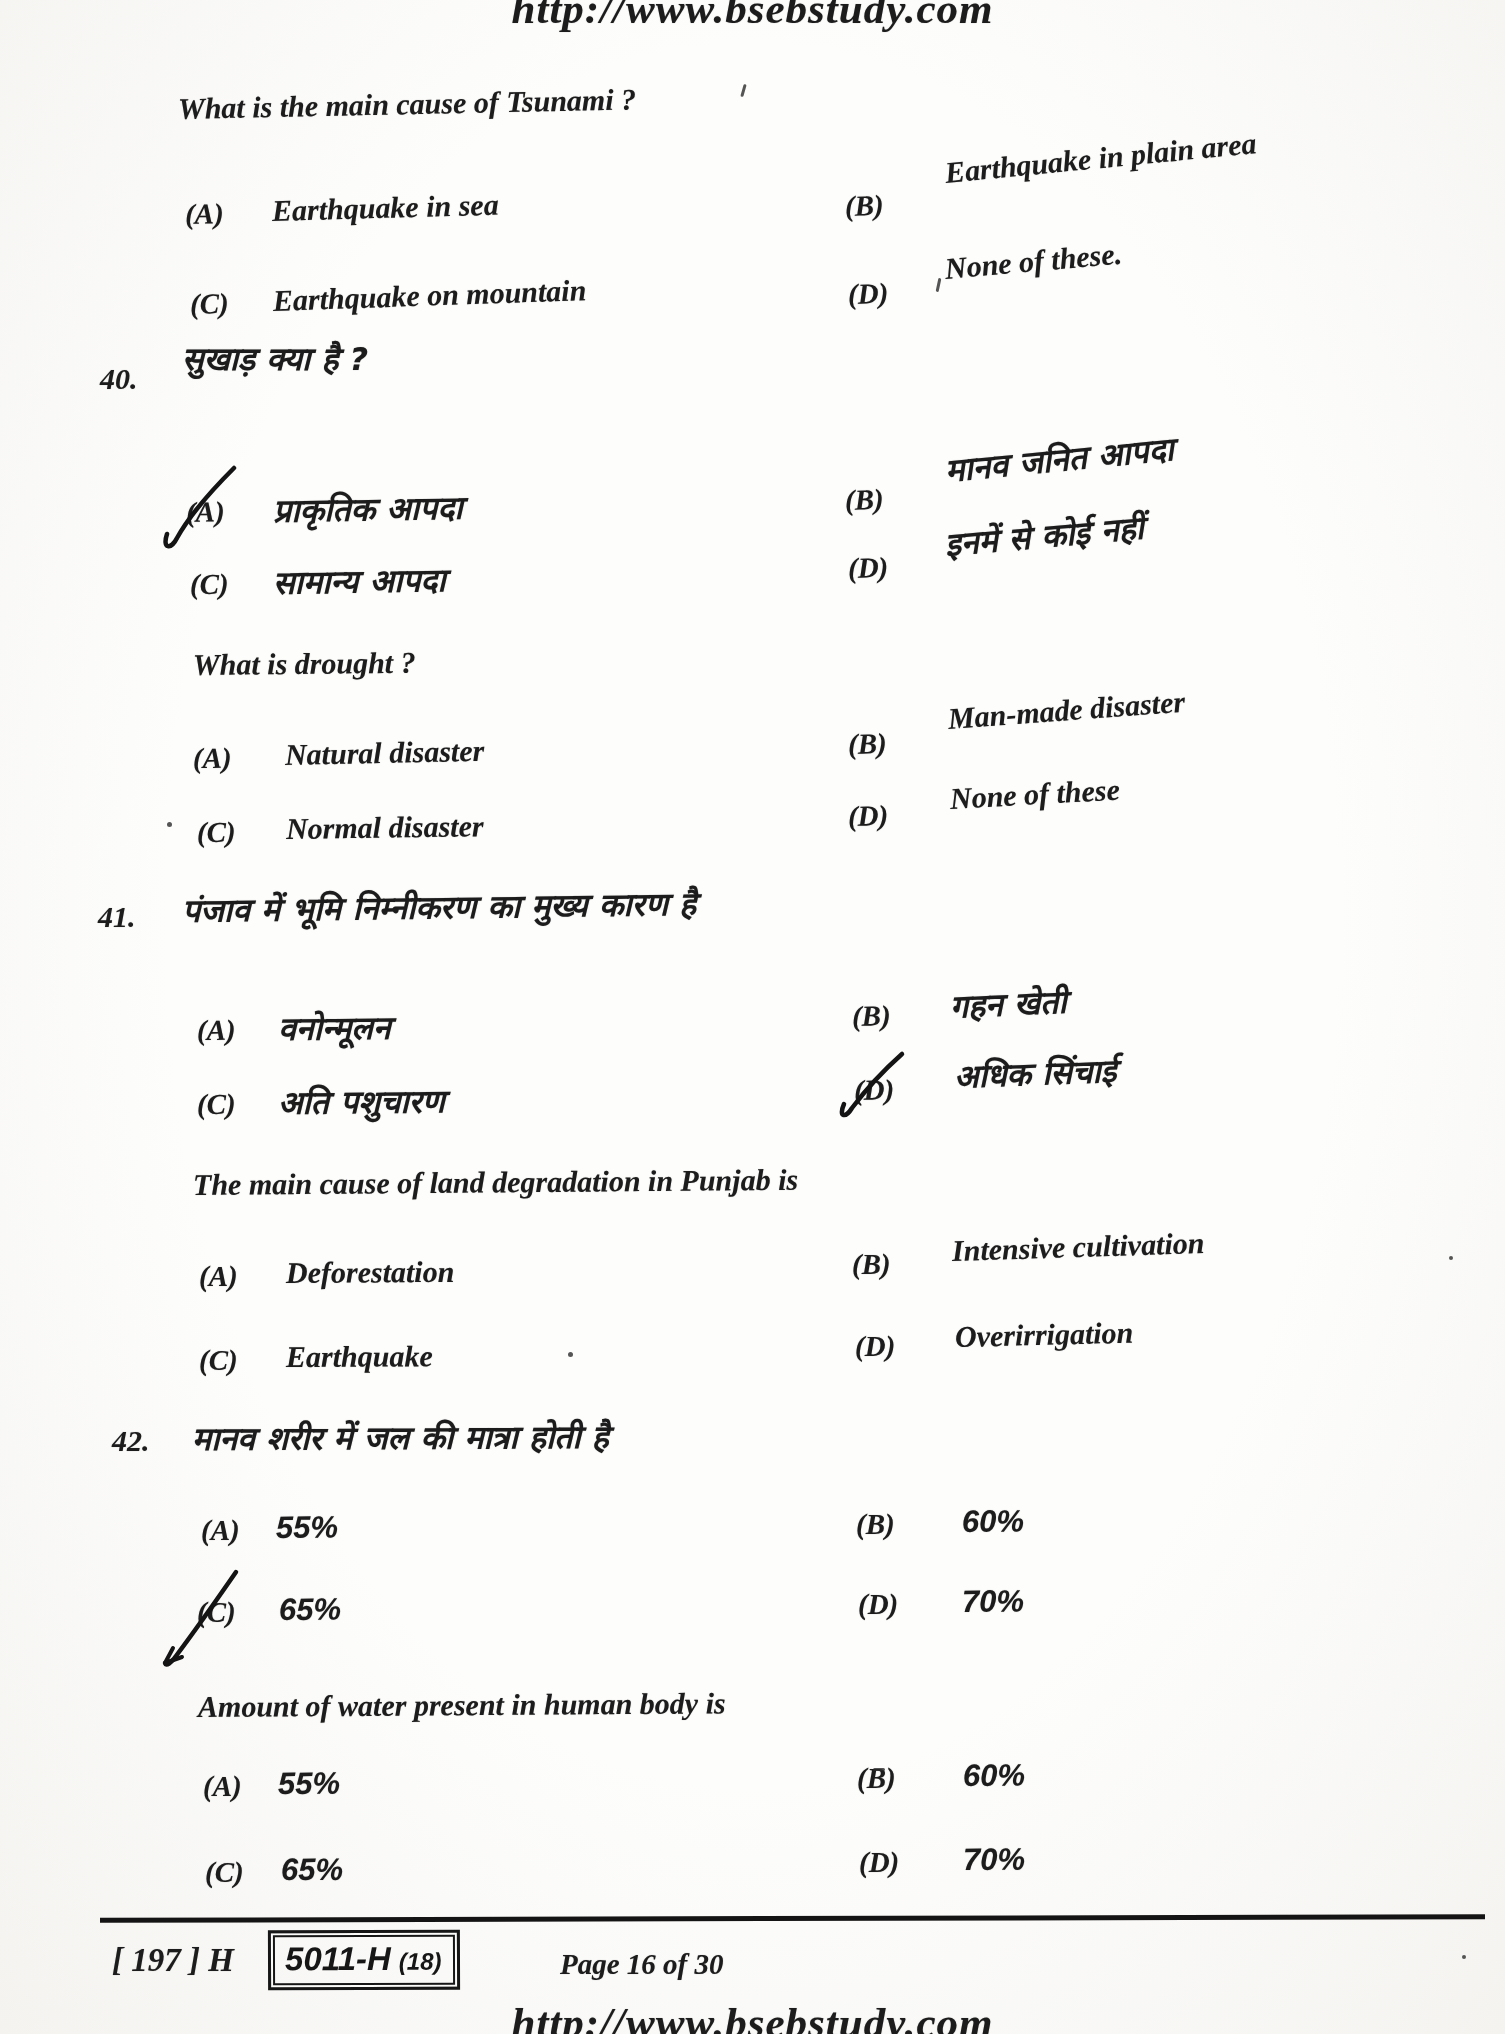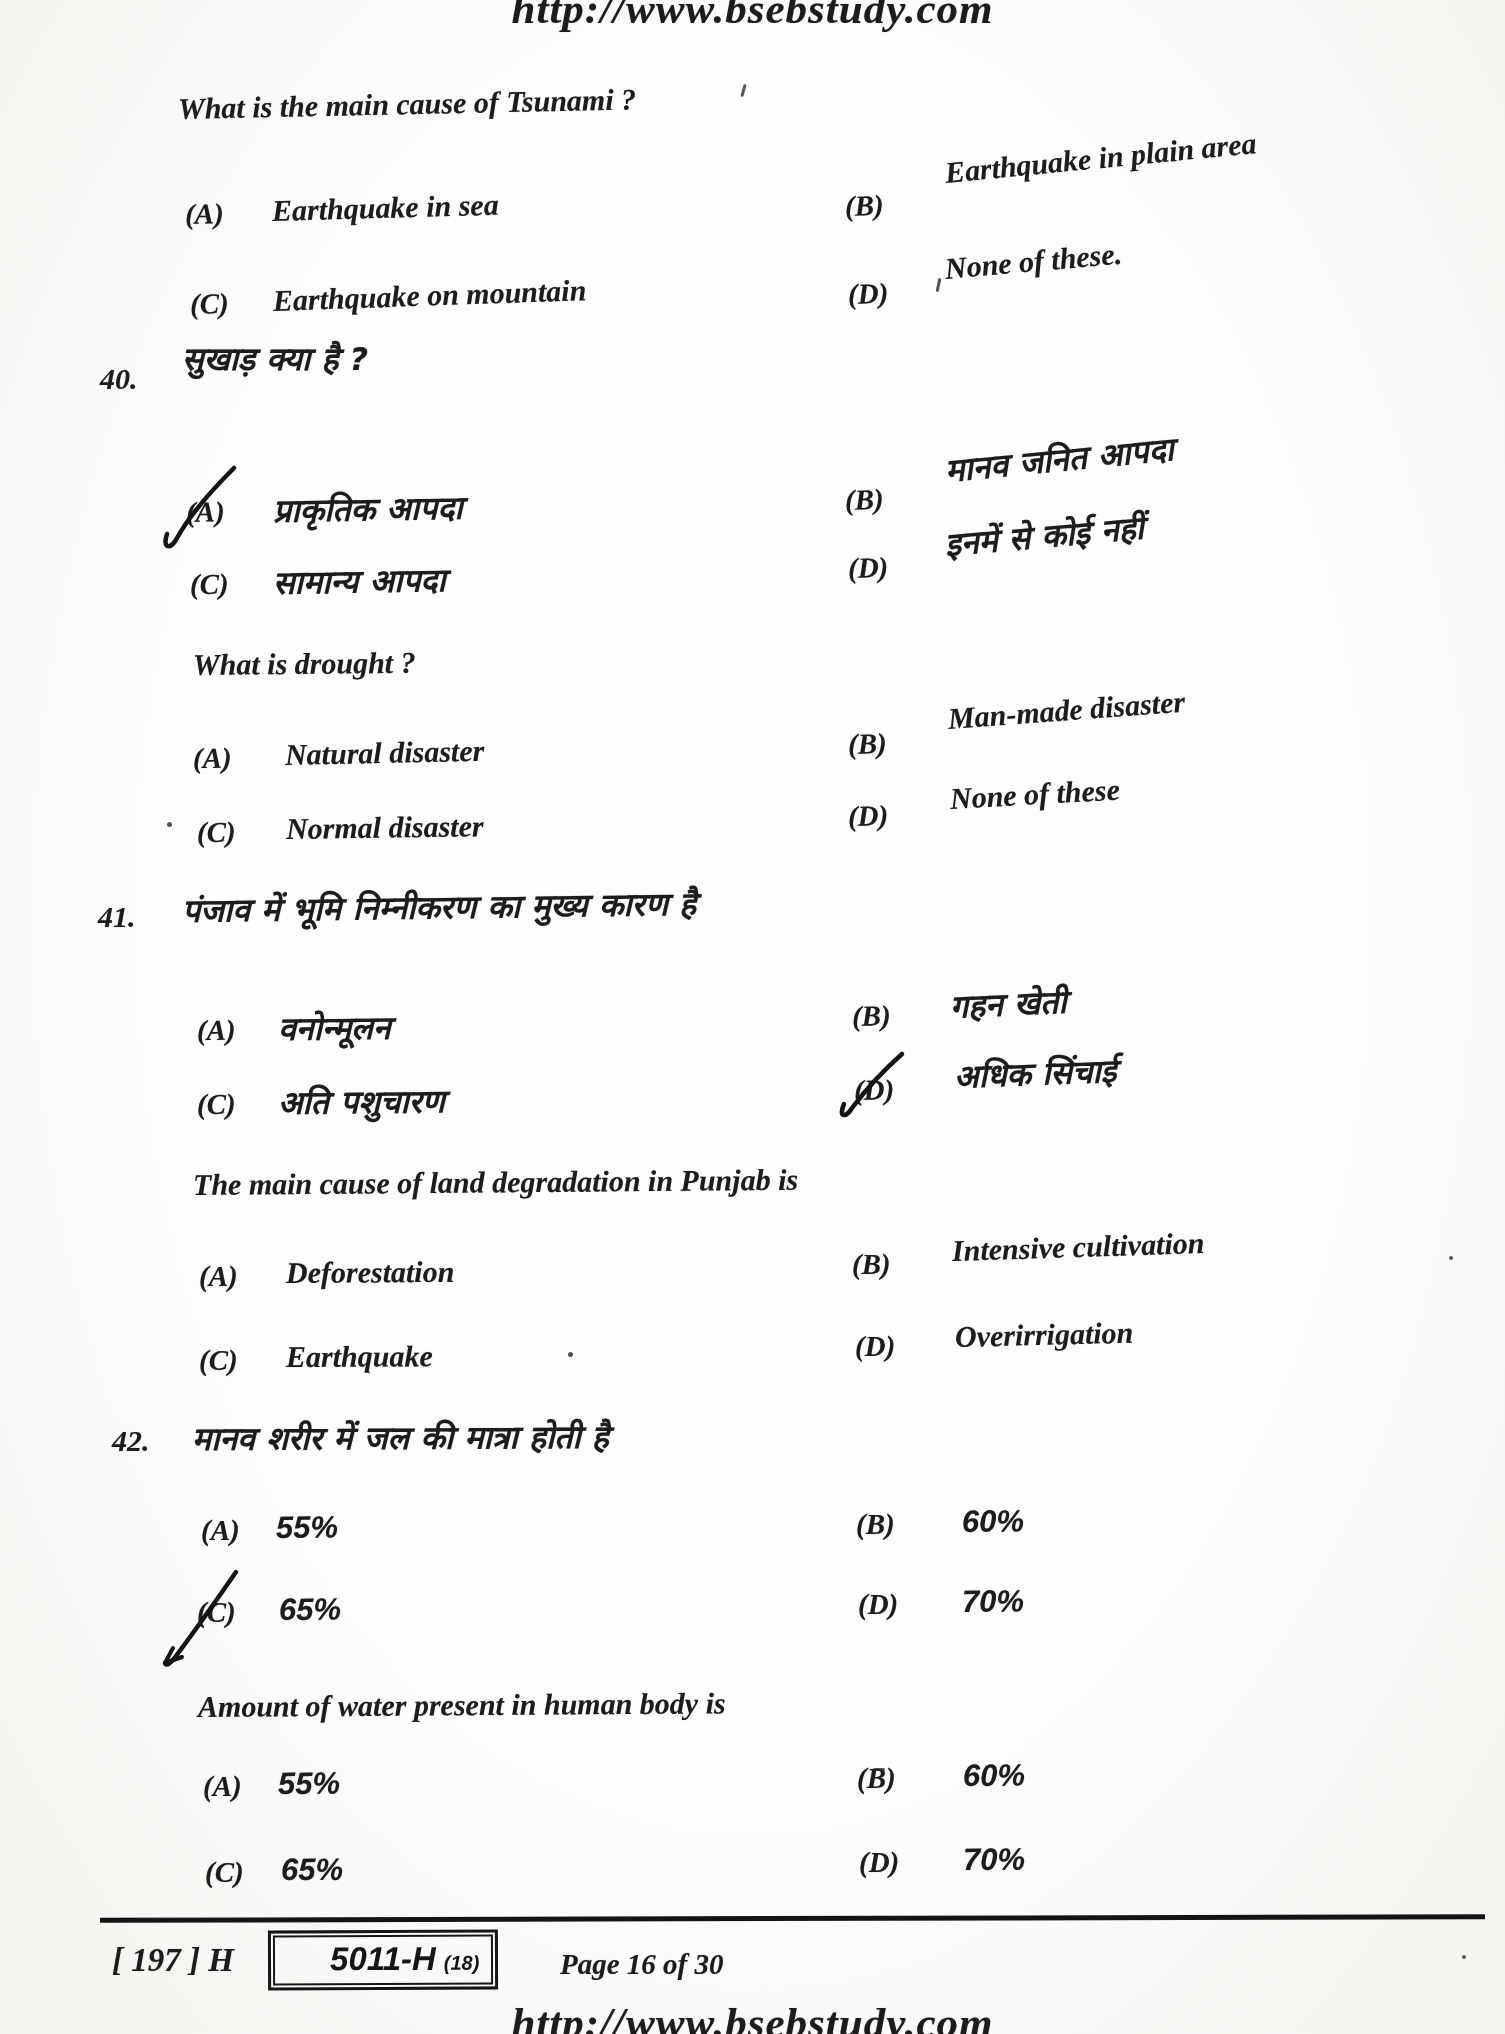--- a/index.html
+++ b/index.html
@@ -35,22 +35,22 @@
   .mark{position:absolute;background:#2a2a2a;border-radius:2px;opacity:.8;}
   .codebox{
     position:absolute;
     border:3px solid #161616;
     box-shadow:inset 0 0 0 2px #fbfbfa, inset 0 0 0 4px #161616;
     padding:7px 16px 9px 14px;
     background:transparent;
     display:flex;align-items:baseline;gap:8px;
     transform:rotate(-.2deg);
   }
-  .codebox .big{font-family:"Liberation Sans","DejaVu Sans",sans-serif;font-size:33px;font-weight:700;color:#161616;margin-left:45px;}
-  .codebox .small{font-family:"Liberation Sans","DejaVu Sans",sans-serif;font-size:20px;font-weight:700;color:#161616;}
+  .codebox .big{font-family:"Liberation Sans","DejaVu Sans",sans-serif;font-size:33px;font-weight:700;color:#161616;}
+  .codebox .small{font-family:"Liberation Sans","DejaVu Sans",sans-serif;font-size:24px;font-weight:700;color:#161616;}
 </style>
 </head>
 <body>
 
 <div class="page">
 
   <div class="t url" style="top:-16px;">http://www.bsebstudy.com</div>
 
   <div class="t en" style="left:178px;top:92px;transform:rotate(-1.2deg);">What is the main cause of Tsunami ?</div>
   <div class="t lbl" style="left:185px;top:198px;transform:rotate(-1deg);">(A)</div>

